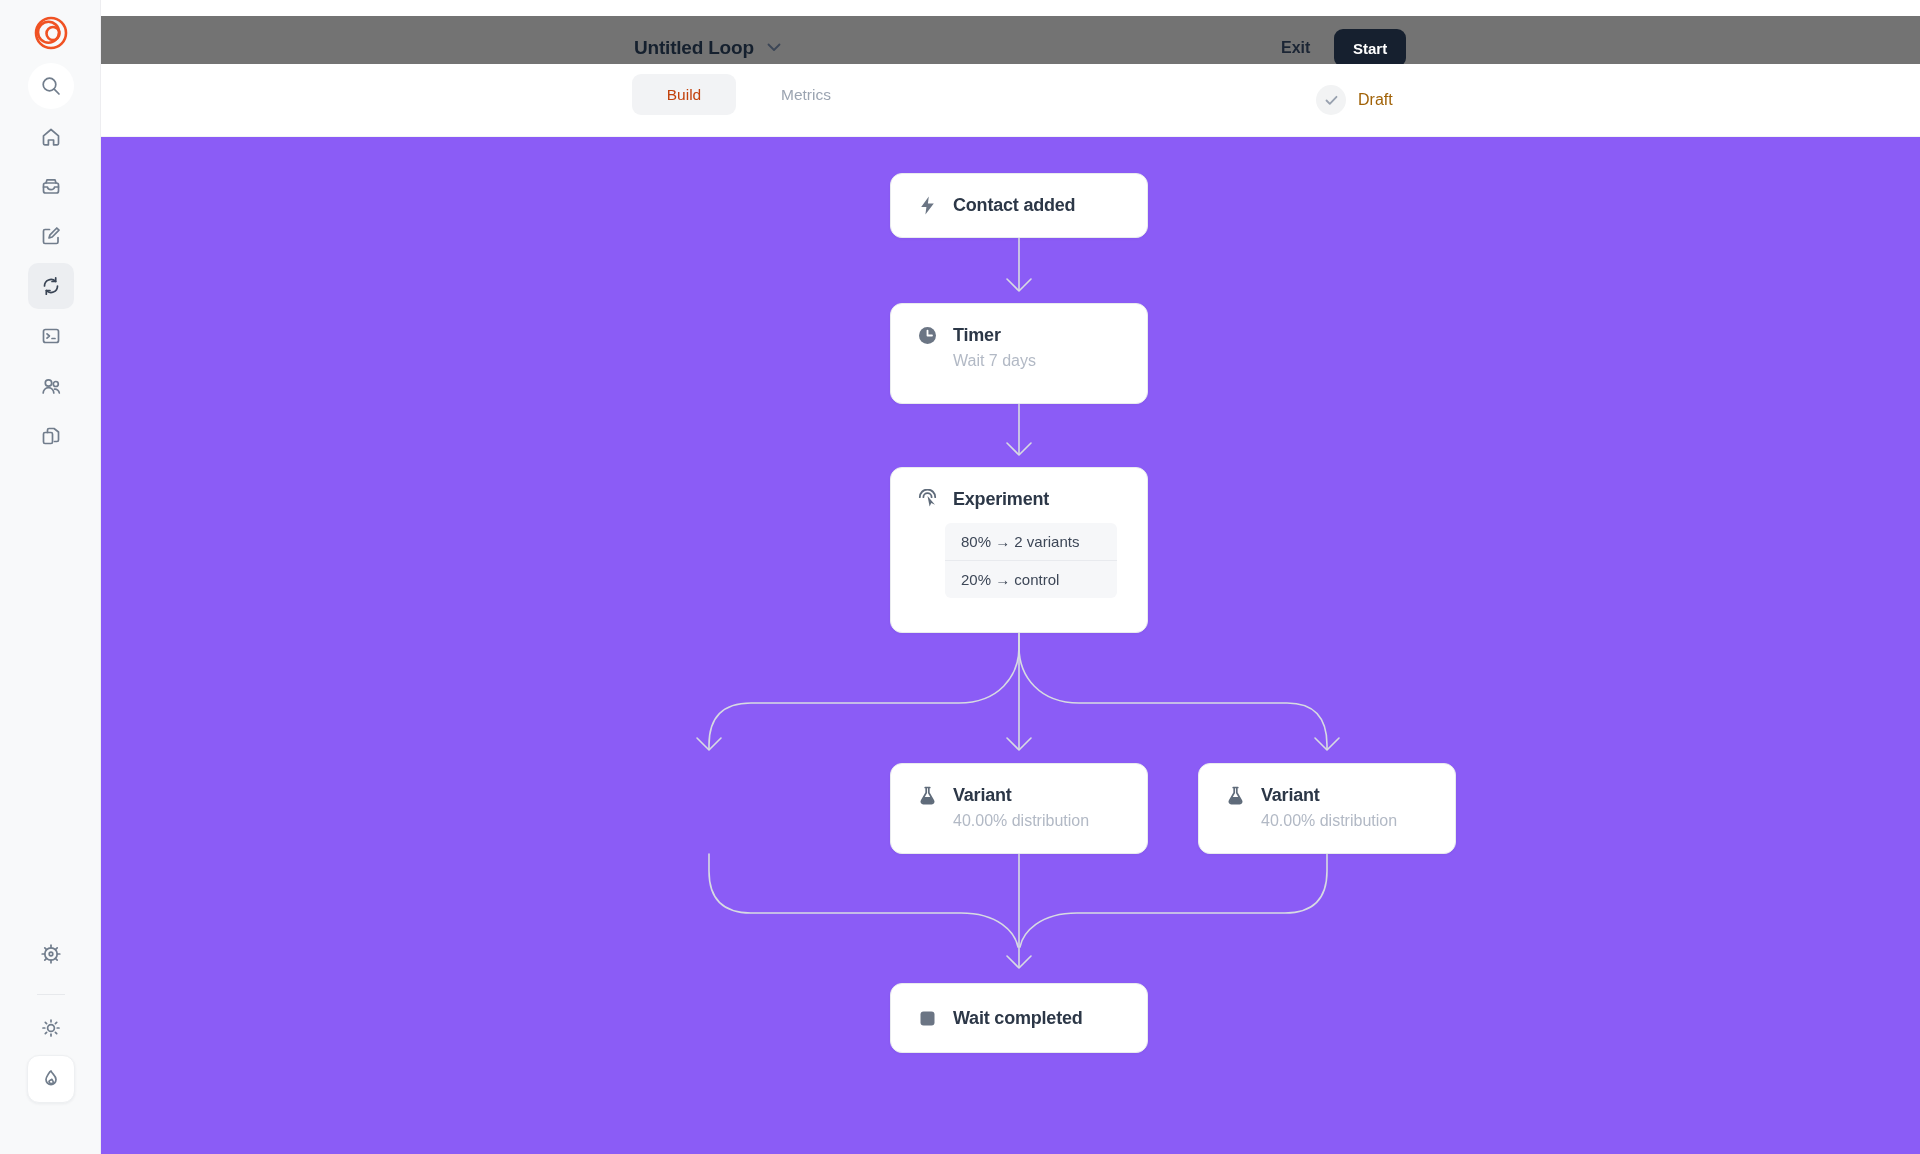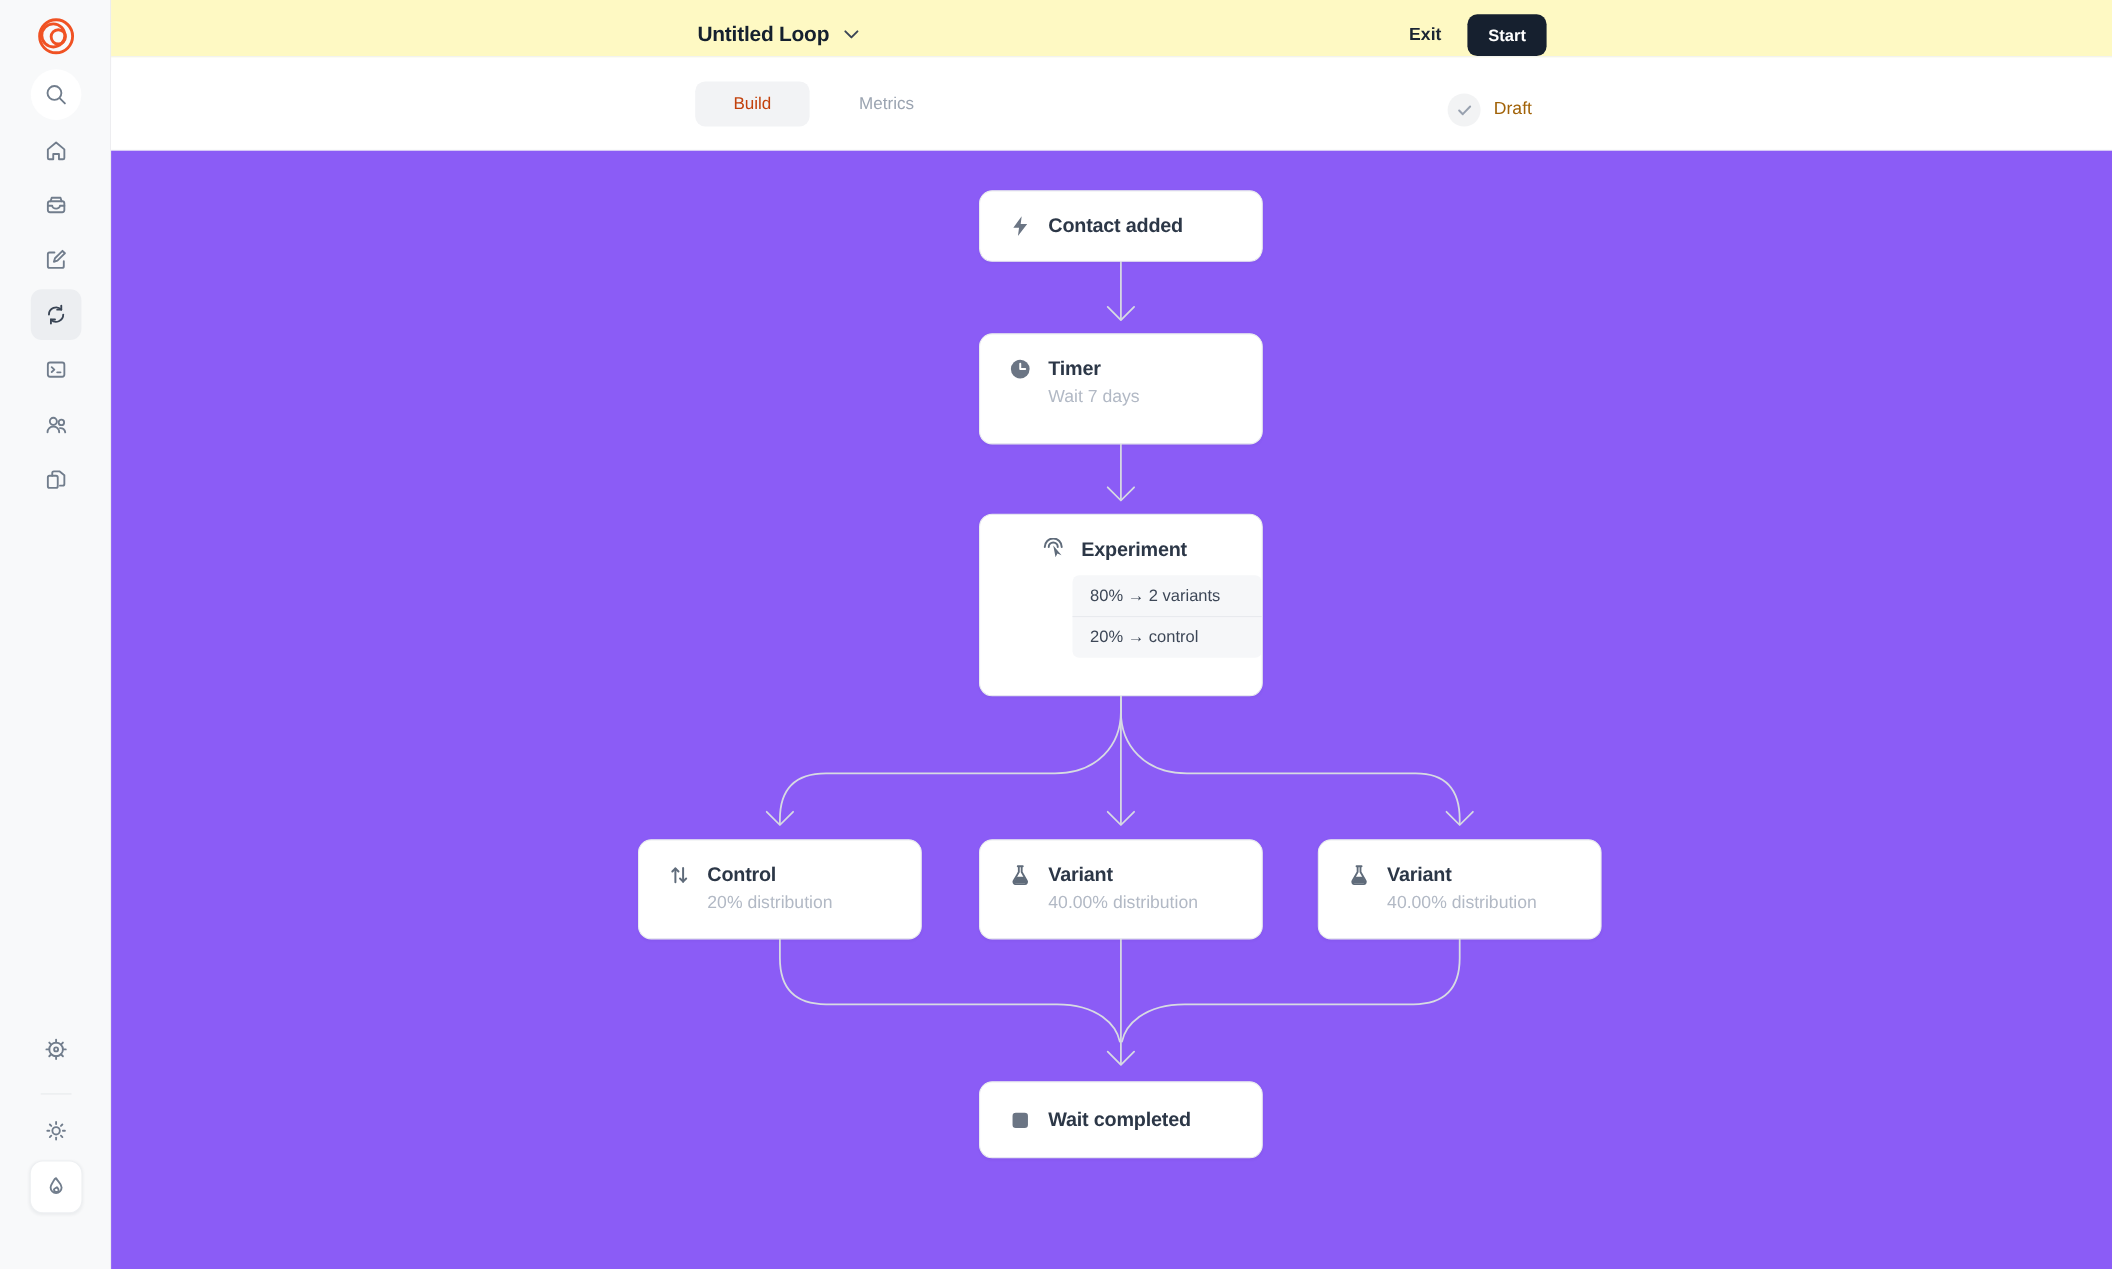--- a/index.html
+++ b/index.html
@@ -16,21 +16,21 @@
   .side-item svg { stroke:#717d8c; fill:none; stroke-width:1.7; stroke-linecap:round; stroke-linejoin:round; }
   .side-item.circle-bg { background:#fff; border-radius:50%; }
   .side-item.active { background:#eceef1; }
   .side-item.active svg { stroke:#39445"". }
   .side-item.active svg { stroke:#394454; }
   .side-item.card { background:#fff; border:1px solid #eef0f2; border-radius:12px;
                     box-shadow:0 1px 3px rgba(20,28,43,0.06); }
   .side-divider { position:absolute; left:37px; top:994px; width:28px; height:1px; background:#e7e9ec; }
 
   
-  .titlebar { position:absolute; left:101px; top:0; width:1819px; height:52px; background:#fef9c3;
+  .titlebar { position:absolute; left:101px; top:16px; width:1819px; height:52px; background:#737373;
               border-bottom:1px solid #f1f2f4; }
   .loop-title-wrap { position:absolute; left:533px; top:0; height:63px; display:flex; align-items:center; gap:13px; cursor:pointer; }
   .loop-title { font-size:19px; font-weight:700; color:#15202e; letter-spacing:-0.2px; }
   .exit-btn { position:absolute; left:1172px; top:0; height:63px; display:flex; align-items:center;
               font-size:16px; font-weight:600; color:#1b2534; cursor:pointer; padding:0 8px; background:none; border:none; font-family:inherit;text-align:center; }
   .start-btn { position:absolute; left:1233px; top:13px; height:38px; padding:0 19px;
                background:#16202f; color:#fff; border:none; border-radius:9px;
                font-size:15px; font-weight:700; font-family:inherit; cursor:pointer; }
 
   
@@ -233,47 +233,35 @@
       <div class="node-head">
         <svg width="21" height="21" viewBox="0 0 21 21">
           <circle cx="10.5" cy="10.5" r="8.5" fill="#6b7584"></circle>
           <path d="M10.5 5.6 V10.5 H15" stroke="#fff" stroke-width="1.8" fill="none" stroke-linecap="round" stroke-linejoin="round"></path>
         </svg>
         <span class="node-title">Timer</span>
       </div>
       <div class="node-sub">Wait 7 days</div>
     </div>
 
-    <div class="node n-double" style="left:789px; top:330px; height:166px;padding-left:30px;">
+    <div class="node n-double" style="left:789px; top:330px; height:166px;">
       <div class="node-head">
         <svg class="node-icon" width="21" height="21" viewBox="0 0 21 21">
           <path d="M2.8 8.2 a7.7 7.7 0 0 1 15.4 0"></path>
           <path d="M6.4 8.2 a4.1 4.1 0 0 1 8.2 0"></path>
           <path d="M10.5 7 L12.6 17.6 L14.3 14.1 L18 15.7 Z" fill="#5f6b7a" stroke="none"></path>
         </svg>
         <span class="node-title">Experiment</span>
       </div>
       <div class="exp-box">
         <div class="exp-row">80% → 2 variants</div>
         <div class="exp-row">20% → control</div>
       </div>
     </div>
 
-    <div class="node n-double" style="left:479px; top:626px; height:91px;">
-      <div class="node-head">
-        <svg class="node-icon" width="21" height="21" viewBox="0 0 21 21">
-          <path d="M7 17 V4.5"></path>
-            <path d="M4.2 7.3 L7 4.5 L9.8 7.3"></path>
-          <path d="M14 4 V16.5"></path>
-            <path d="M11.2 13.7 L14 16.5 L16.8 13.7"></path>
-        </svg>
-        <span class="node-title">Control</span>
-      </div>
-      <div class="node-sub">20% distribution</div>
-    </div>
 
     <div class="node n-double" style="left:789px; top:626px; height:91px;">
       <div class="node-head">
         <svg width="21" height="21" viewBox="0 0 21 21">
           <path d="M8.2 2.5 h4.6 M9.2 2.5 v5.3 l-4.6 7.9 a2 2 0 0 0 1.7 3 h8.4 a2 2 0 0 0 1.7 -3 L11.8 7.8 V2.5" fill="none" stroke="#5f6b7a" stroke-width="1.7" stroke-linecap="round" stroke-linejoin="round"></path>
           <path d="M7.2 12 h6.6 l2.4 4.1 a1.2 1.2 0 0 1 -1 1.8 H5.8 a1.2 1.2 0 0 1 -1 -1.8 Z" fill="#5f6b7a" stroke="none"></path>
         </svg>
         <span class="node-title">Variant</span>
       </div>
       <div class="node-sub">40.00% distribution</div>

